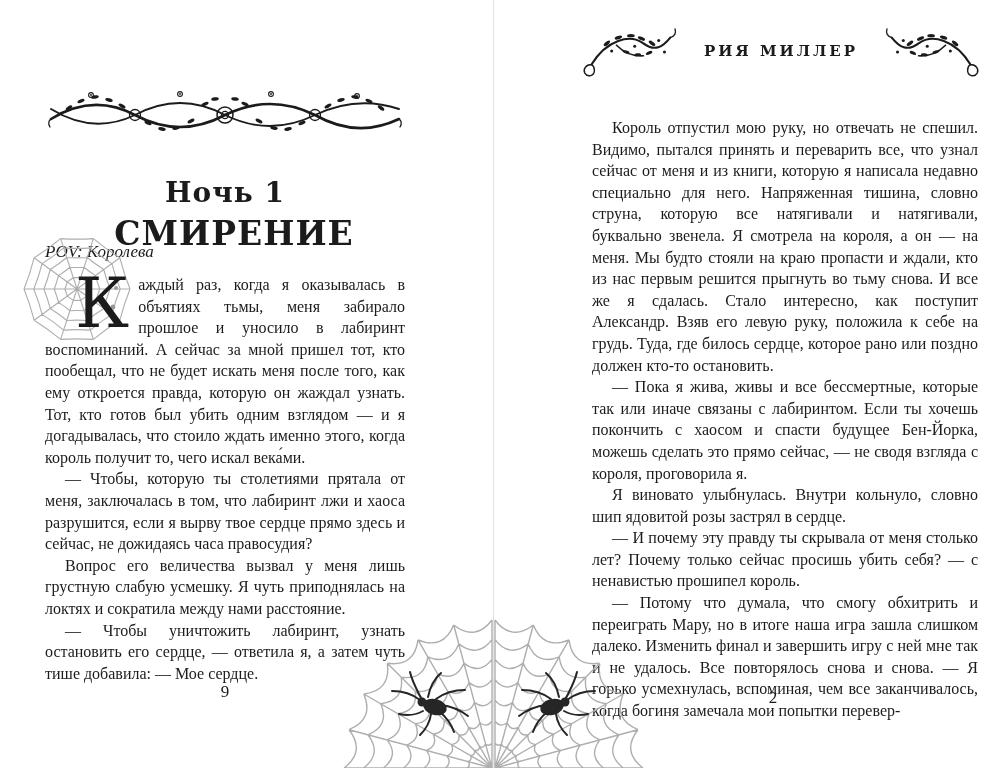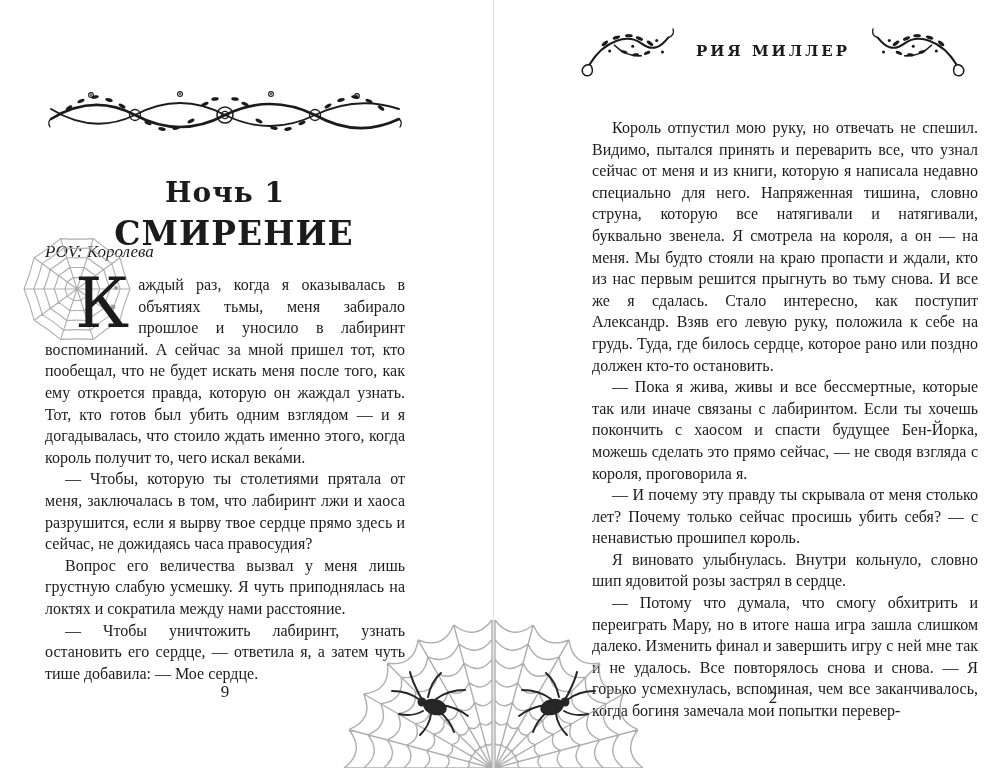--- a/index.html
+++ b/index.html
@@ -23,21 +23,21 @@
   #right-body{left:12px;top:86px;width:386px;margin-top:31px;}
   .para{margin:0;text-indent:20px;}
   .para.no-indent{text-indent:0;}
   .dropcap{float:left;font-family:"DejaVu Serif",serif;font-size:70px;line-height:50px;
       height:56px;margin:4px 9px 0 30px;}
 
   .pagenum{left:0;width:100%;text-align:center;font-size:17px;}
   #pagenum-left{top:682px;}
   #pagenum-right{top:688px;}
 
-  #running-head{left:0;top:26px;width:100%;display:flex;align-items:center;justify-content:center;gap:22px;}
+  #running-head{left:0;top:26px;width:100%;display:flex;align-items:center;justify-content:flex-start;gap:28px;}
   #running-head .head-title{font-family:"DejaVu Serif",serif;font-weight:bold;font-size:15px;
       letter-spacing:3px;white-space:nowrap;}
   .flourish{width:96px;height:50px;color:var(--ink,#1b1b1b);flex:0 0 auto;}
   .flourish.mirror{transform:scaleX(-1);}
 
   .web{color:var(--web,#aeaeae);position:absolute;}
   #web-dropcap{left:-23px;top:237px;width:112px;height:112px;}
   #web-bottom-left{left:340px;top:613px;width:155px;height:155px;}
   #web-bottom-right{left:492px;top:613px;width:155px;height:155px;}
   svg{display:block;overflow:visible;}
@@ -158,22 +158,22 @@
       </svg>
     <span class="head-title">РИЯ МИЛЛЕР</span>
     <svg class="flourish mirror" viewBox="0 0 100 52">
         <use href="#flourish-def"></use>
       </svg>
   </div>
 
   <div id="right-body" class="abs body-text">
     <p class="para">Король отпустил мою руку, но отвечать не спешил. Видимо, пытался принять и переварить все, что узнал сейчас от меня и из книги, которую я написала недавно специально для него. Напряженная тишина, словно струна, которую все натягивали и натягивали, буквально звенела. Я смотрела на короля, а он — на меня. Мы будто стояли на краю пропасти и ждали, кто из нас первым решится прыгнуть во тьму снова. И все же я сдалась. Стало интересно, как поступит Александр. Взяв его левую руку, положила к себе на грудь. Туда, где билось сердце, которое рано или поздно должен кто-то остановить.</p>
     <p class="para">— Пока я жива, живы и все бессмертные, которые так или иначе связаны с лабиринтом. Если ты хочешь покончить с хаосом и спасти будущее Бен-Йорка, можешь сделать это прямо сейчас, — не сводя взгляда с короля, проговорила я.</p>
+    <p class="para">Я виновато улыбнулась. Внутри кольнуло, словно шип ядовитой розы застрял в сердце.</p>
     <p class="para">— И почему эту правду ты скрывала от меня столько лет? Почему только сейчас просишь убить себя? — с ненавистью прошипел король.</p>
-    <p class="para">Я виновато улыбнулась. Внутри кольнуло, словно шип ядовитой розы застрял в сердце.</p>
     <p class="para">— Потому что думала, что смогу обхитрить и переиграть Мару, но в итоге наша игра зашла слишком далеко. Изменить финал и завершить игру с ней мне так и не удалось. Все повторялось снова и снова. — Я горько усмехнулась, вспоминая, чем все заканчивалось, когда богиня замечала мои попытки перевер-</p>
   </div>
 
   <div id="pagenum-right" class="abs pagenum">2</div>
 </section>
 
 <svg id="web-bottom-left" class="web" viewBox="0 0 155 155">
     <path d="M152 155 L4.0 155.0 M152 155 L9.0 116.7 M152 155 L23.8 81.0 M152 155 L47.3 50.3 M152 155 L78.0 26.8 M152 155 L113.7 12.0 M152 155 L152.0 7.0 M127.3 155.0 Q130.9 152.2 128.1 148.6 M128.1 148.6 Q132.4 146.9 130.6 142.6 M130.6 142.6 Q135.1 142.1 134.5 137.5 M134.5 137.5 Q139.1 138.1 139.6 133.6 M139.6 133.6 Q143.9 135.4 145.6 131.1 M145.6 131.1 Q149.2 133.9 152.0 130.3 M105.3 155.0 Q112.1 149.8 106.8 142.9 M106.8 142.9 Q114.9 139.6 111.5 131.6 M111.5 131.6 Q120.1 130.5 118.9 121.9 M118.9 121.9 Q127.5 123.1 128.6 114.5 M128.6 114.5 Q136.6 117.9 139.9 109.8 M139.9 109.8 Q146.8 115.1 152.0 108.3 M84.1 155.0 Q94.1 147.4 86.4 137.4 M86.4 137.4 Q98.1 132.7 93.2 121.1 M93.2 121.1 Q105.7 119.5 104.0 107.0 M104.0 107.0 Q116.5 108.7 118.1 96.2 M118.1 96.2 Q129.7 101.1 134.4 89.4 M134.4 89.4 Q144.4 97.1 152.0 87.1 M63.6 155.0 Q76.6 145.1 66.6 132.1 M66.6 132.1 Q81.7 125.9 75.4 110.8 M75.4 110.8 Q91.7 108.7 89.5 92.5 M89.5 92.5 Q105.7 94.7 107.8 78.4 M107.8 78.4 Q122.9 84.7 129.1 69.6 M129.1 69.6 Q142.1 79.6 152.0 66.6 M43.4 155.0 Q59.4 142.8 47.1 126.9 M47.1 126.9 Q65.7 119.3 58.0 100.7 M58.0 100.7 Q77.9 98.1 75.2 78.2 M75.2 78.2 Q95.1 80.9 97.7 61.0 M97.7 61.0 Q116.3 68.7 123.9 50.1 M123.9 50.1 Q139.8 62.4 152.0 46.4 M23.6 155.0 Q42.5 140.6 27.9 121.8 M27.9 121.8 Q50.0 112.7 40.8 90.8 M40.8 90.8 Q64.4 87.8 61.2 64.2 M61.2 64.2 Q84.8 67.4 87.8 43.8 M87.8 43.8 Q109.7 53.0 118.8 30.9 M118.8 30.9 Q137.6 45.5 152.0 26.6 M4.0 155.0 Q25.8 138.4 9.0 116.7 M9.0 116.7 Q34.4 106.3 23.8 81.0 M23.8 81.0 Q51.0 77.5 47.3 50.3 M47.3 50.3 Q74.5 54.0 78.0 26.8 M78.0 26.8 Q103.3 37.4 113.7 12.0 M113.7 12.0 Q135.4 28.8 152.0 7.0 " fill="none" stroke="currentColor" stroke-width="1.4"></path>
   <use href="#spider-def" transform="translate(93,92)"></use>
 </svg>

